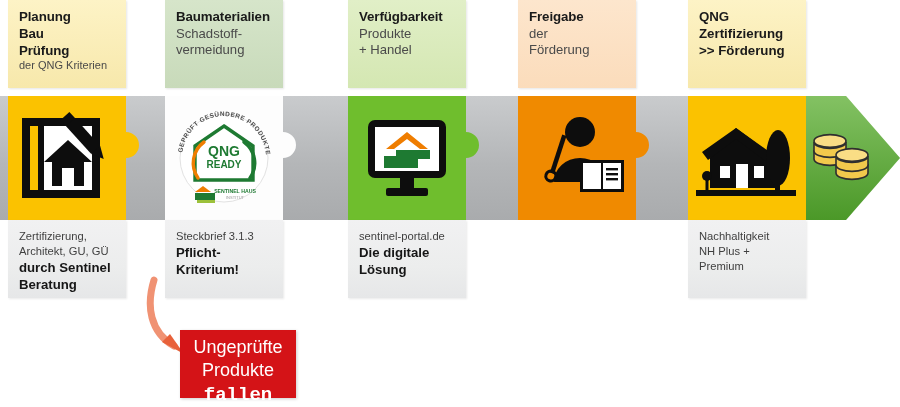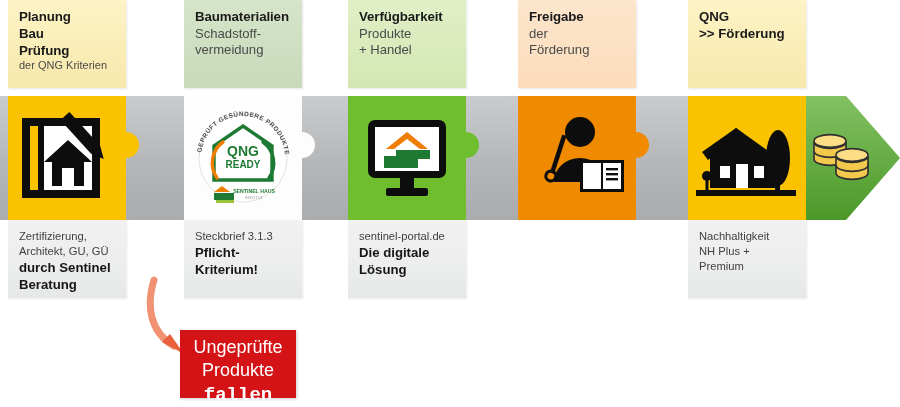--- a/index.html
+++ b/index.html
@@ -130,21 +130,21 @@
       </svg>
     </div>
     <div class="note">
       <div class="n1">Zertifizierung,</div>
       <div class="n2">Architekt, GU, GÜ</div>
       <div class="nb">durch Sentinel</div>
       <div class="nb">Beratung</div>
     </div>
   </div>
 
-  <div class="col" style="left:184px">
+  <div class="col" style="left:165px">
     <div class="head" style="background:linear-gradient(180deg,#d6e5ca,#c8daba);box-shadow:1px 1px 2px rgba(0,0,0,.1)">
       <div class="t1">Baumaterialien</div>
       <div class="t2">Schadstoff-</div>
       <div class="t2">vermeidung</div>
     </div>
     <div class="tile" style="left:0">
       <svg width="140" height="124" viewBox="0 0 140 124">
         <path d="M0 0 H118 V36 a13 13 0 0 1 0 26 V124 H0 Z" fill="#fdfdfd"></path>
       </svg>
       <svg class="seal" width="118" height="124" viewBox="0 0 118 124">
@@ -236,20 +236,21 @@
           <rect x="88" y="77" width="12" height="2.4" fill="#0d0d0d"></rect>
           <rect x="88" y="82" width="12" height="2.4" fill="#0d0d0d"></rect>
         </g>
       </svg>
     </div>
   </div>
 
   <div class="col" style="left:688px">
     <div class="head" style="background:linear-gradient(180deg,#fdf3c6,#f7e8ab);box-shadow:1px 1px 2px rgba(0,0,0,.1)">
       <div class="t1">QNG</div>
+      <div class="b2">Zertifizierung</div>
       <div class="b2">&gt;&gt; Förderung</div>
     </div>
     <div class="tile" style="left:0">
       <svg width="130" height="124" viewBox="0 0 130 124">
         <path d="M0 0 H118 V124 H0 Z" fill="#fbc200"></path>
       </svg>
       <svg class="glyph" width="118" height="124" viewBox="0 0 118 124">
 
         <path d="M48 32 L88 62 V92 H22 V62 Z" fill="#0d0d0d"></path>
         <path d="M48 32 L90 62 L84 70 L48 43 L20 64 L14 56 Z" fill="#0d0d0d"></path>

